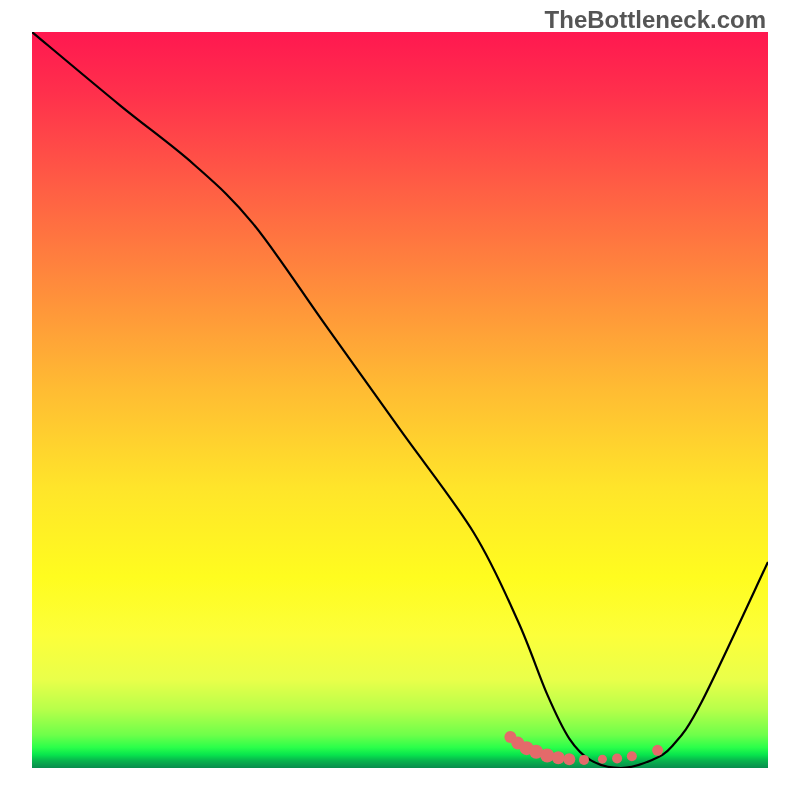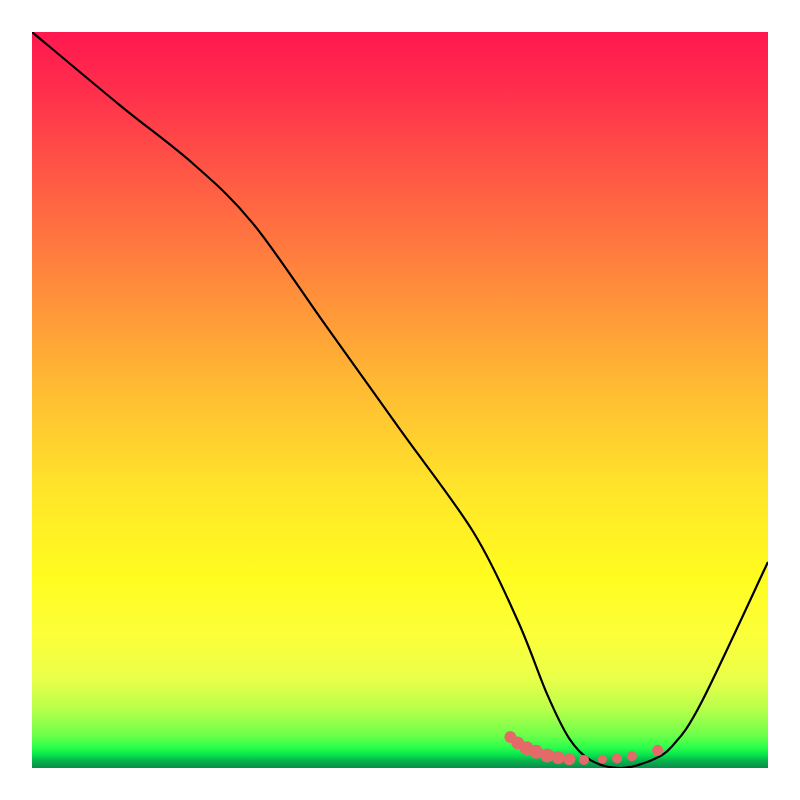--- a/index.html
+++ b/index.html
@@ -59,20 +59,21 @@
     font-size: 24px;
     font-weight: bold;
     color: #555555;
     letter-spacing: 0px;
   }
 </style>
 </head>
 <body>
 
 <div class="chart-container">
+  <div class="watermark">TheBottleneck.com</div>
   <div class="plot-area">
     <div class="gradient-bg"></div>
     <svg class="curve-svg" viewBox="0 0 736 736" preserveAspectRatio="none">
       <g id="curve-group">
           <path d="M 0 0 C 14.719999999999999 12.266666666666671 61.33333333333333 51.520000000000024 88.32 73.60000000000002 C 115.30666666666666 95.68000000000002 139.83999999999997 112.85333333333335 161.92 132.48000000000002 C 184 152.10666666666668 198.71999999999997 164.37333333333333 220.79999999999998 191.36 C 242.88 218.3466666666667 269.8666666666667 260.0533333333334 294.40000000000003 294.40000000000003 C 318.9333333333334 328.74666666666667 343.4666666666667 363.09333333333336 368 397.44 C 392.5333333333333 431.78666666666663 421.9733333333333 468.5866666666667 441.59999999999997 500.48 C 461.22666666666663 532.3733333333333 473.4933333333334 561.8133333333333 485.76000000000005 588.8 C 498.0266666666667 615.7866666666666 506.6133333333333 642.7733333333333 515.1999999999999 662.4 C 523.7866666666666 682.0266666666666 529.92 695.52 537.28 706.56 C 544.64 717.5999999999999 550.7733333333333 723.7333333333333 559.36 728.64 C 567.9466666666667 733.5466666666666 578.9866666666667 736 588.8000000000001 736 C 598.6133333333335 736 609.6533333333333 732.3199999999999 618.24 728.64 C 626.8266666666667 724.96 631.7333333333333 723.7333333333333 640.32 713.92 C 648.9066666666668 704.1066666666666 653.8133333333333 700.4266666666666 669.76 669.76 C 685.7066666666667 639.0933333333334 724.96 553.2266666666667 736 529.92" fill="none" stroke="#000000" stroke-width="2.2"></path>
         </g>
       <g id="marker-group">
           <circle cx="478.40000000000003" cy="705.088" r="6" fill="#e46a6a"></circle>
           <circle cx="485.76000000000005" cy="710.976" r="6.5" fill="#e46a6a"></circle>
           <circle cx="494.59200000000004" cy="716.128" r="7" fill="#e46a6a"></circle>

